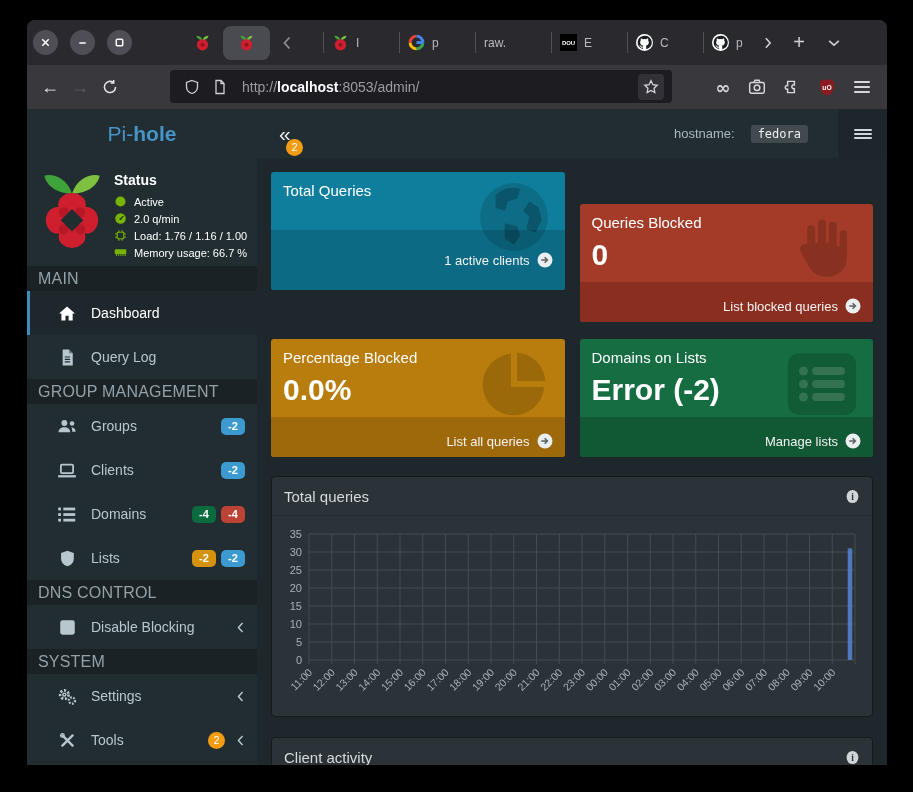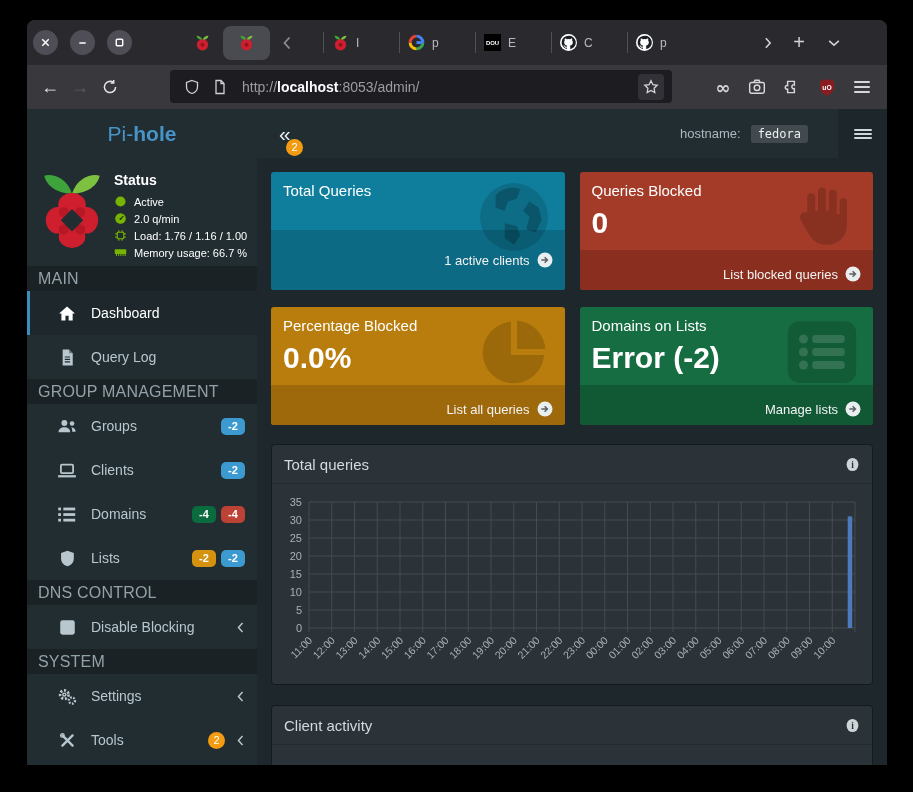--- a/index.html
+++ b/index.html
@@ -45,21 +45,21 @@
   .hbars i{display:block;width:16px;height:2px;background:#d6d6dd;border-radius:1px;}
 
   
   .app{flex:1;display:flex;flex-direction:column;min-height:0;}
   .appheader{flex:0 0 49px;display:flex;background:#222d32;}
   .logo{width:230px;flex:0 0 230px;display:flex;align-items:center;justify-content:center;font-size:21px;color:#4695c8;cursor:pointer;}
   .logo b{font-weight:bold;}
   .hmain{flex:1;display:flex;align-items:center;position:relative;}
   .collapse{margin-left:22px;color:#eceff1;font-size:21px;position:relative;width:22px;cursor:pointer;line-height:1;}
   .badge2{position:absolute;left:7px;top:16px;width:17px;height:17px;border-radius:50%;background:#f39c12;color:#fff;font-size:11px;display:flex;align-items:center;justify-content:center;}
-  .hostname{margin-left:auto;margin-right:30px;color:#aab8bf;font-size:13px;display:flex;align-items:center;gap:10px;}
+  .hostname{margin-left:auto;margin-right:30px;color:#aab8bf;font-size:13px;display:flex;align-items:center;gap:16px;}
   .hostname code{background:#424a50;color:#eceff1;font-family:"DejaVu Sans Mono",monospace;font-size:12px;padding:2px 7px;border-radius:3px;}
   .hmenu{width:49px;flex:0 0 49px;background:#1d262b;display:flex;align-items:center;justify-content:center;cursor:pointer;}
   .hmenu i{display:block;width:18px;height:2px;background:#cfd8dc;border-radius:1px;margin:2px 0;}
 
   
   .appbody{flex:1;display:flex;min-height:0;}
   .sidebar{width:230px;flex:0 0 230px;background:#222d32;overflow:hidden;}
   .status{display:flex;gap:9px;padding:12px 6px 12px 12px;height:84px;}
   .plogo{width:66px;height:82px;flex:0 0 66px;}
   .plogo svg{width:100%;height:100%;}
@@ -167,20 +167,23 @@
                 <g fill="none" stroke-width="4.2">
                   <path d="M21 12a9 9 0 0 1-9 9" stroke="#34A853"></path>
                   <path d="M12 21a9 9 0 0 1-9-9" stroke="#FBBC05"></path>
                   <path d="M3 12a9 9 0 0 1 9-9" stroke="#EA4335"></path>
                   <path d="M12 3a9 9 0 0 1 9 9" stroke="#4285F4"></path>
                 </g>
                 <rect x="12" y="10" width="9" height="4.2" fill="#4285F4"></rect>
               </svg>
             </span>
             <span class="tab-title">p</span>
+          </div>
+          <div class="tab">
+            <span class="tab-title">raw.</span>
           </div>
           <div class="tab">
             <span class="icn fav">
               <svg viewBox="0 0 16 16">
                 <rect width="16" height="16" fill="#000"></rect>
                 <text x="8" y="10.6" font-size="5.6" font-weight="bold" fill="#fff" text-anchor="middle" font-family="Liberation Sans">DOU</text>
               </svg>
             </span>
             <span class="tab-title">E</span>
           </div>
@@ -519,21 +522,21 @@
                 <div class="card-footer" style="background: rgb(12, 106, 133);">
                   <span>1 active clients</span>
                   <span class="icn arrow-circ">
                     <svg viewBox="0 0 16 16">
                       <circle cx="8" cy="8" r="7.5" fill="#e9eef1"></circle>
                       <path d="M4.3 8h6M7.6 5.3 10.4 8l-2.8 2.7" fill="none" stroke="rgba(0,0,0,0.6)" stroke-width="1.5"></path>
                     </svg>
                   </span>
                 </div>
               </div>
-              <div class="card" style="background: rgb(163, 59, 40);">
+              <div class="card" style="background: rgb(163, 59, 40); margin-top: 32px;">
                 <div class="card-top">
                   <div class="card-title">Queries Blocked</div>
                   <div class="card-value">0</div>
                   <span class="card-icon"><svg viewBox="0 0 24 24" fill="rgba(0,0,0,0.16)">
                       <path d="M7.2 11V5.6a1.3 1.3 0 0 1 2.6 0V10h.9V3.7a1.3 1.3 0 0 1 2.6 0V10h.9V4.5a1.3 1.3 0 0 1 2.6 0V11h.9V7a1.2 1.2 0 0 1 2.4 0v7.4c0 4-2.8 6.6-6.6 6.6-3 0-4.6-1.3-6-3.7l-2.3-4.2c-.6-1-.3-2 .5-2.5.8-.4 1.7-.2 2.3.7z"></path>
                     </svg></span>
                 </div>
                 <div class="card-footer" style="background: rgb(138, 47, 32);">
                   <span>List blocked queries</span>
                   <span class="icn arrow-circ">

